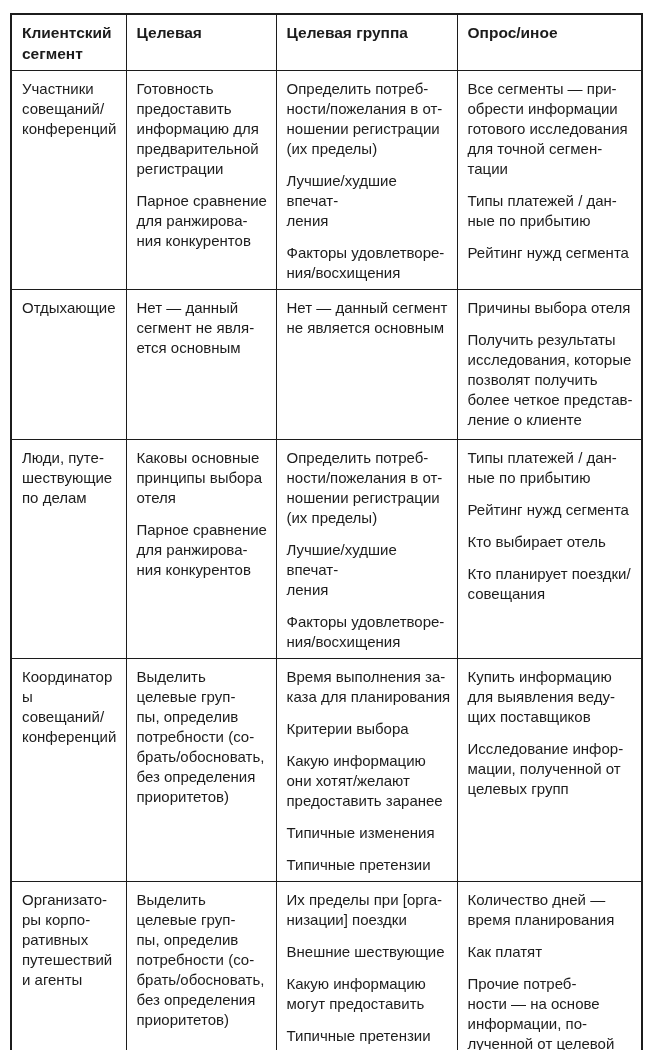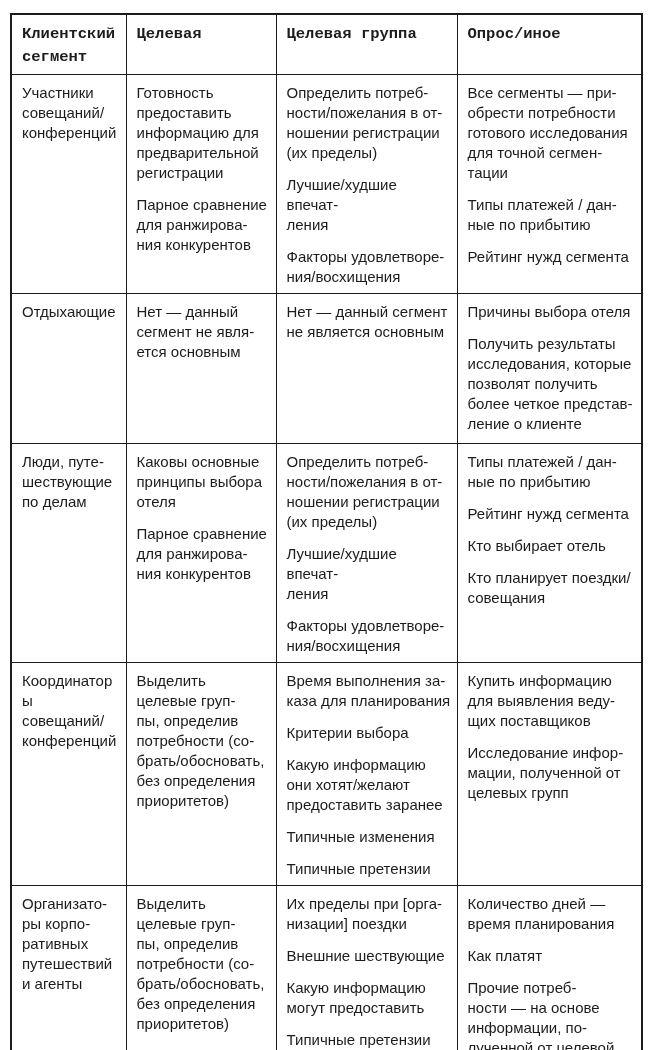--- a/index.html
+++ b/index.html
@@ -40,21 +40,21 @@
     font-size: 15.5px;
     line-height: 21px;
     padding-top: 7px;
   }
   .cell-par {
     margin: 2px 0 12px 0;
     white-space: pre-line;
     word-wrap: break-word;
   }
   .cell-par:last-child { margin-bottom: 0; }
-  th .hdr-label { white-space: normal; font-family: Liberation Mono, monospace; }
+  th .hdr-label { white-space: normal; }
 </style>
 </head>
 <body>
 
 <div class="page">
   <table class="seg-table">
     <colgroup>
       <col style="width:115px">
       <col style="width:150px">
       <col style="width:181px">
@@ -90,21 +90,21 @@
 ности/пожелания в от-
 ношении регистрации
 (их пределы)</p>
           <p class="cell-par">Лучшие/худшие впечат-
 ления</p>
           <p class="cell-par">Факторы удовлетворе-
 ния/восхищения</p>
         </td>
         <td>
           <p class="cell-par">Все сегменты — при-
-обрести потребности
+обрести информации
 готового исследования
 для точной сегмен-
 тации</p>
           <p class="cell-par">Типы платежей / дан-
 ные по прибытию</p>
           <p class="cell-par">Рейтинг нужд сегмента</p>
         </td>
       </tr>
       <tr style="height:150px">
         <td>

